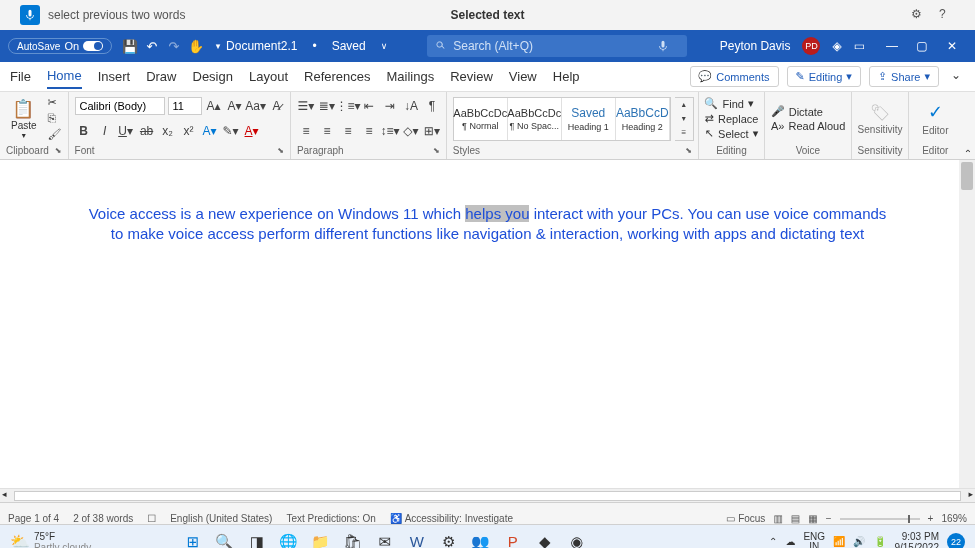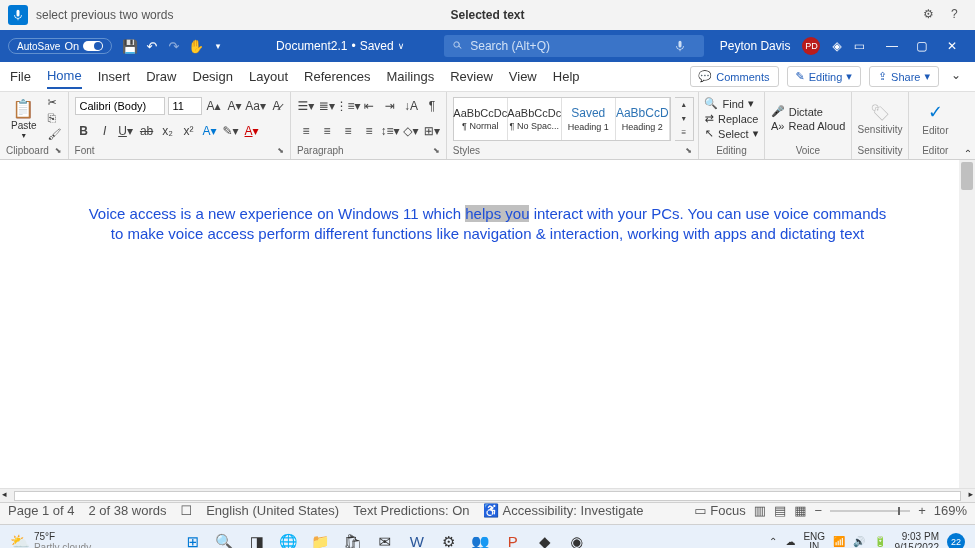--- a/index.html
+++ b/index.html
@@ -1,30 +1,30 @@
 <!DOCTYPE html>
 <html><head>
 <meta charset="utf-8">
 <style>
 *{margin:0;padding:0;box-sizing:border-box;font-family:'Segoe UI',Arial,sans-serif;}
 body{width:975px;height:548px;background:#fff;overflow:hidden;font-size:12px;color:#333;}
-.title-bar{height:30px;background:#f3f3f3;display:flex;align-items:center;padding:0 8px;}
+.title-bar{height:30px;background:#f3f3f3;display:flex;align-items:center;padding:0 20px;}
 .mic-btn{width:20px;height:20px;background:#0078d4;border-radius:3px;display:flex;align-items:center;justify-content:center;margin-right:8px;}
 .mic-btn svg{width:12px;height:12px;fill:#fff;}
 .voice-cmd{font-size:12px;color:#555;}
 .center-title{position:absolute;left:50%;transform:translateX(-50%);font-weight:600;font-size:12px;color:#333;}
 .title-right{margin-left:auto;display:flex;gap:12px;align-items:center;}
 .gear-icon,.help-icon{width:16px;height:16px;cursor:pointer;color:#555;}
 .top-bar{height:32px;background:#1e5bb8;display:flex;align-items:center;padding:16px 8px;color:#fff;font-size:12px;}
 .autosave{background:#1e5bb8;border:1px solid #6090d0;border-radius:10px;padding:1px 8px;font-size:10px;display:flex;align-items:center;gap:4px;}
 .toggle{width:20px;height:10px;background:#fff;border-radius:5px;position:relative;}
 .toggle:after{content:'';position:absolute;right:1px;top:1px;width:8px;height:8px;background:#1e5bb8;border-radius:4px;}
 .qat-icons{display:flex;gap:6px;margin-left:10px;align-items:center;}
 .qat-icons span{width:16px;height:16px;display:flex;align-items:center;justify-content:center;font-size:13px;}
-.doc-name{margin-left:50px;display:flex;align-items:center;gap:4px;text-align:center;}
+.doc-name{display:flex;align-items:center;gap:15px;text-align:center;}
 .search-box{margin-left:40px;width:260px;height:22px;background:#3a74c8;border-radius:3px;display:flex;align-items:center;padding:0 8px;color:#cfe0f5;}
 .search-box svg{width:12px;height:12px;margin-right:6px;fill:#cfe0f5;}
 .search-right{margin-left:auto;margin-right:4px;}
 .user-area{margin-left:auto;display:flex;align-items:center;gap:12px;}
 .user-badge{width:18px;height:18px;background:#b91c1c;border-radius:50%;display:flex;align-items:center;justify-content:center;font-size:9px;}
 .win-ctrl{display:flex;gap:0;}
 .win-ctrl span{width:30px;height:30px;display:flex;align-items:center;justify-content:center;font-size:12px;}
 .tabs-row{height:30px;background:#fff;border-bottom:1px solid #e0e0e0;display:flex;align-items:center;padding:0 10px;gap:16px;}
 .tab{font-size:13px;color:#333;padding:4px 0;cursor:pointer;}
 .tab.active{border-bottom:2px solid #1e5bb8;color:#1e5bb8;}
@@ -52,21 +52,21 @@
 .editing-list div{display:flex;align-items:center;gap:4px;white-space:nowrap;}
 .big-btn{display:flex;flex-direction:column;align-items:center;gap:2px;font-size:10px;color:#666;min-width:40px;}
 .doc-area{height:328px;overflow:auto;position:relative;background:#fff;display:flex;justify-content:center;}
 .page{width:800px;padding:44px 0;}
 .doc-text{font-size:15px;font-family:Calibri,Arial,sans-serif;line-height:1.35;color:#1d4ed8;text-align:center;}
 .selected{background:#c0c0c0;}
 .scroll-v{position:absolute;right:0;top:0;width:16px;height:100%;background:#f0f0f0;}
 .scroll-thumb{position:absolute;right:2px;top:2px;width:12px;height:28px;background:#c0c0c0;border-radius:2px;}
 .scroll-h{height:14px;background:#f0f0f0;border-top:1px solid #e0e0e0;position:relative;}
 .scroll-h-thumb{position:absolute;left:14px;top:2px;right:14px;height:10px;background:#fff;border:1px solid #ccc;}
-.status-bar{height:22px;background:#f5f5f5;border-top:1px solid #d0d0d0;display:flex;align-items:flex-start;padding:0 8px;font-size:13px;color:#555;gap:14px;}
+.status-bar{height:22px;background:#f5f5f5;border-top:1px solid #d0d0d0;display:flex;align-items:flex-end;padding:0 8px;font-size:10px;color:#555;gap:14px;}
 .status-right{margin-left:auto;display:flex;align-items:center;gap:8px;}
 .zoom-slider{width:80px;height:2px;background:#ccc;position:relative;}
 .zoom-slider:before{content:'';position:absolute;right:10px;top:-3px;width:2px;height:8px;background:#666;}
 .taskbar{height:34px;background:#e8f0fa;border-top:1px solid #d0d0d0;display:flex;align-items:center;padding:0 10px;}
 .weather{display:flex;flex-direction:column;font-size:10px;line-height:1.1;}
 .task-icons{margin:0 auto;display:flex;gap:10px;align-items:center;}
 .task-ico{width:22px;height:22px;display:flex;align-items:center;justify-content:center;font-size:15px;}
 .tray{margin-left:auto;display:flex;align-items:center;gap:8px;font-size:10px;}
 .clock{display:flex;flex-direction:column;align-items:flex-end;font-size:10px;line-height:1.1;}
 .notif{width:18px;height:18px;background:#0078d4;border-radius:50%;color:#fff;display:flex;align-items:center;justify-content:center;font-size:9px;}

